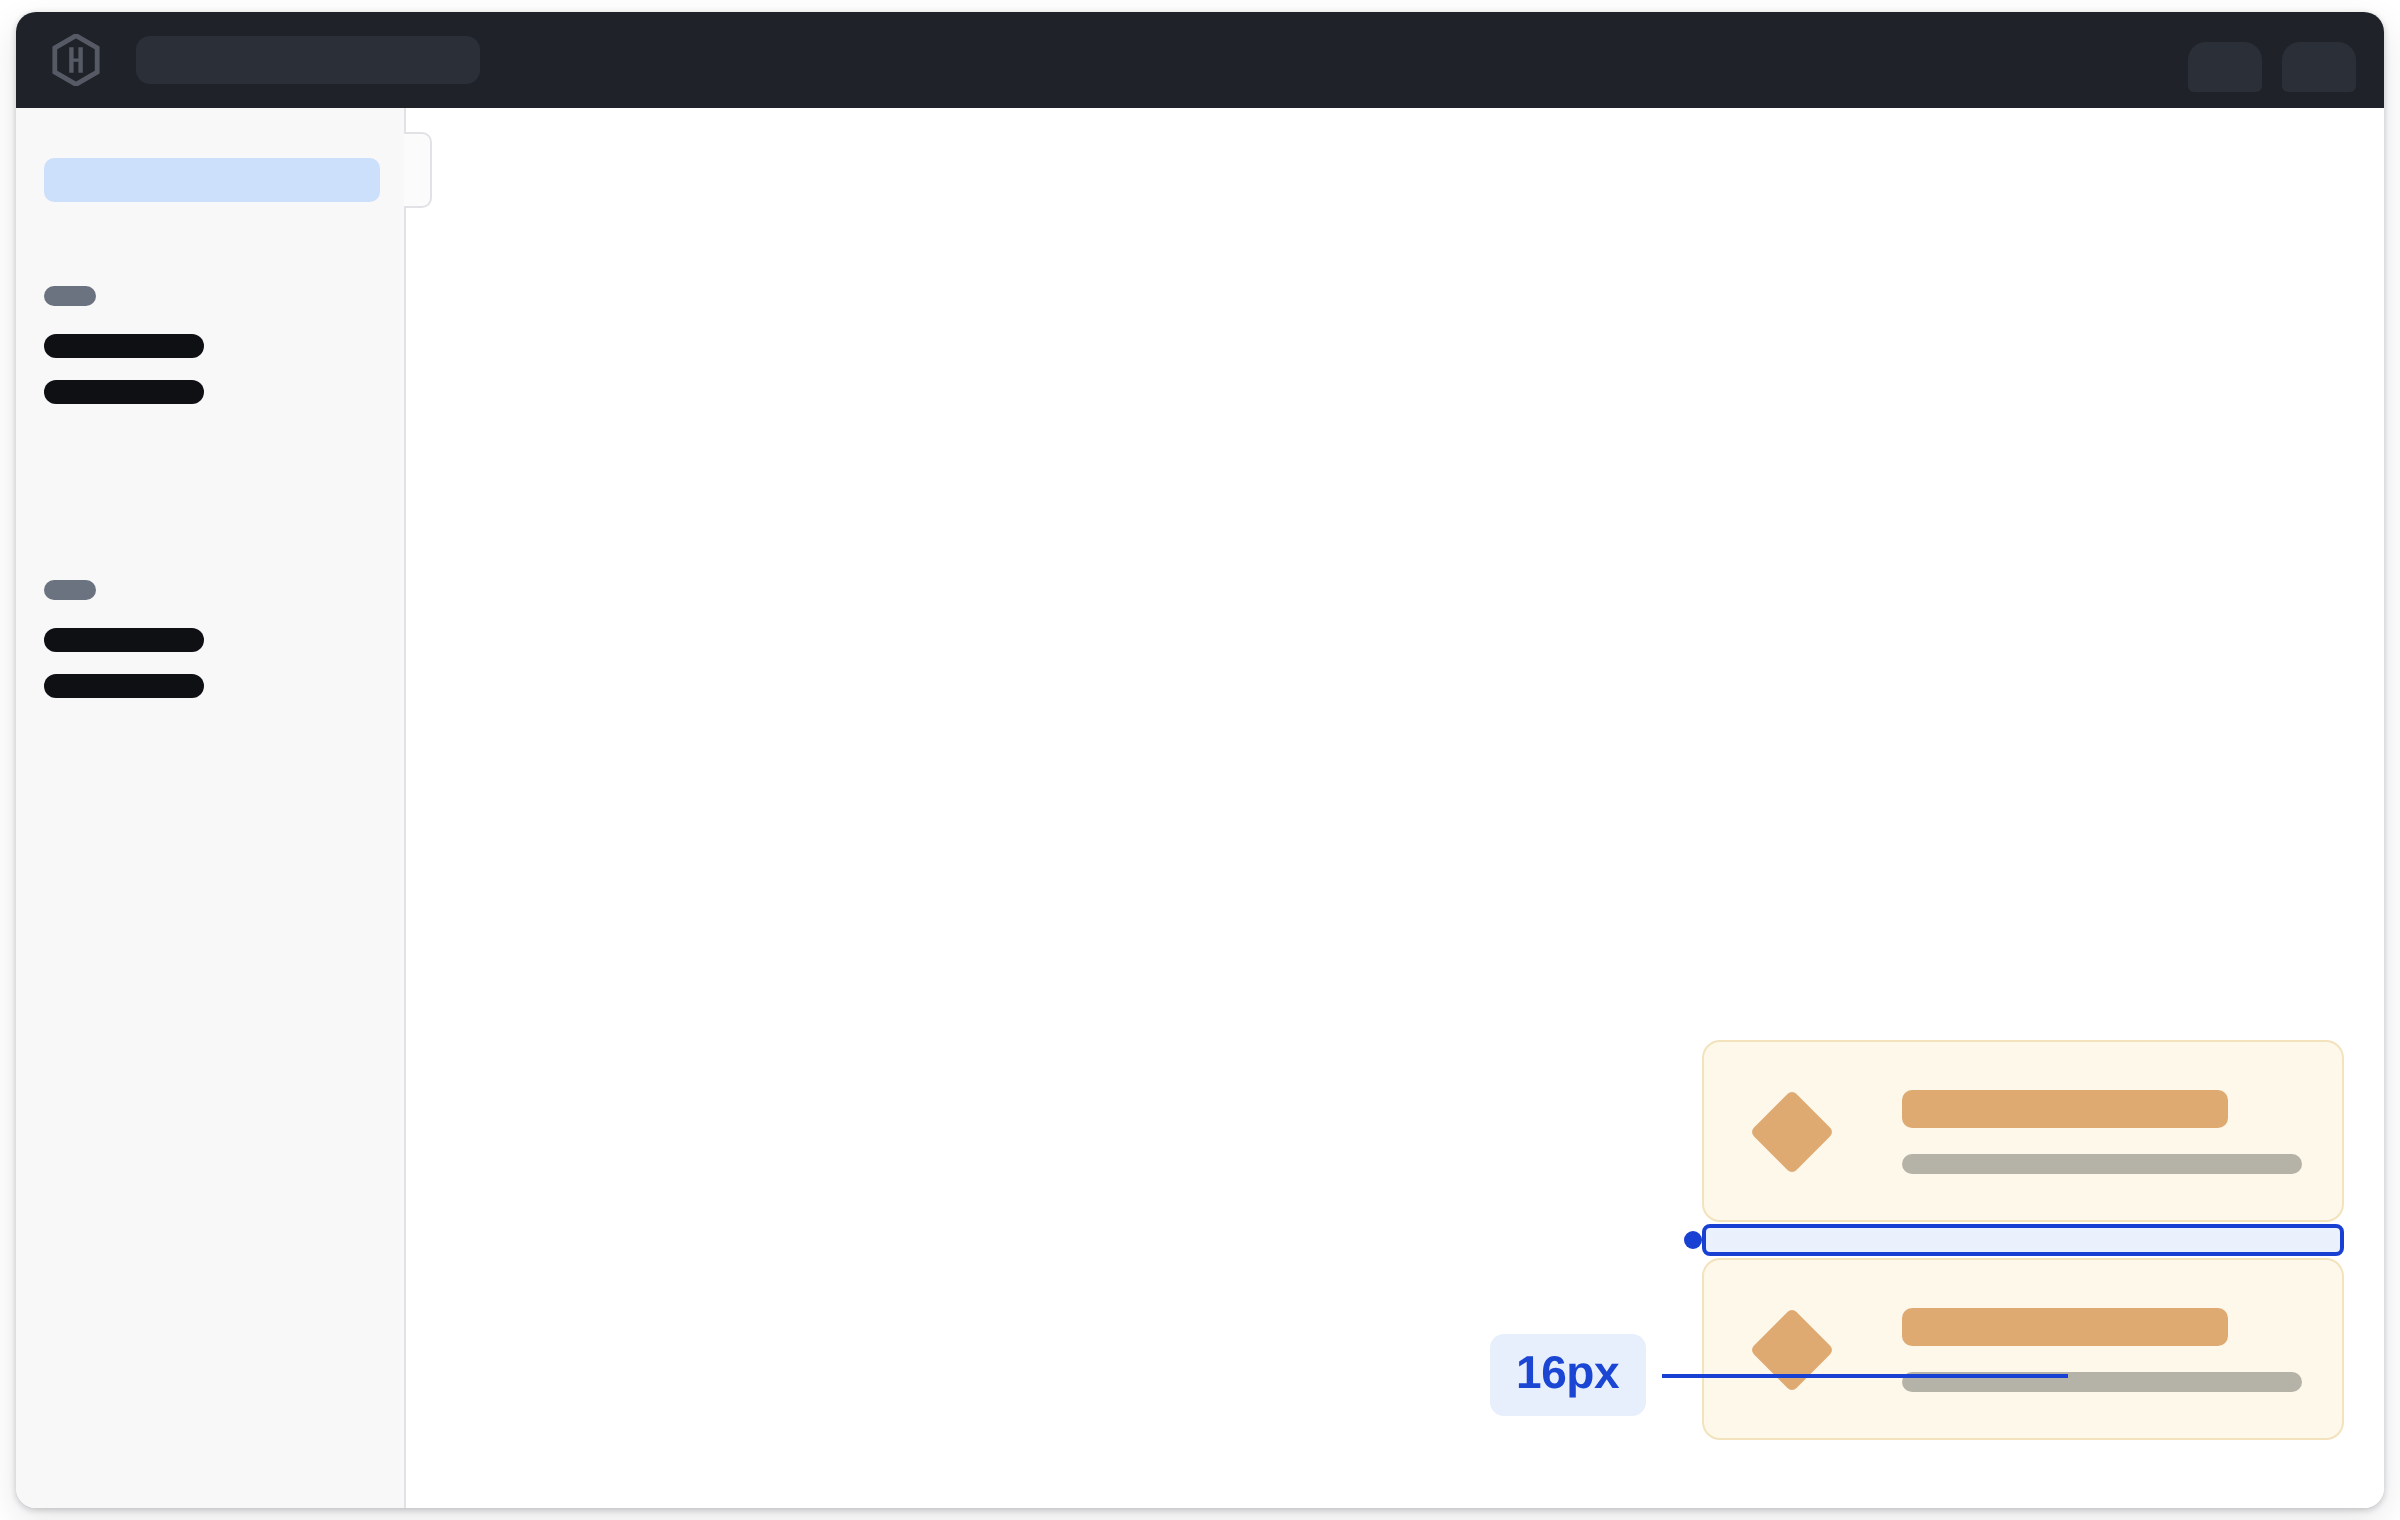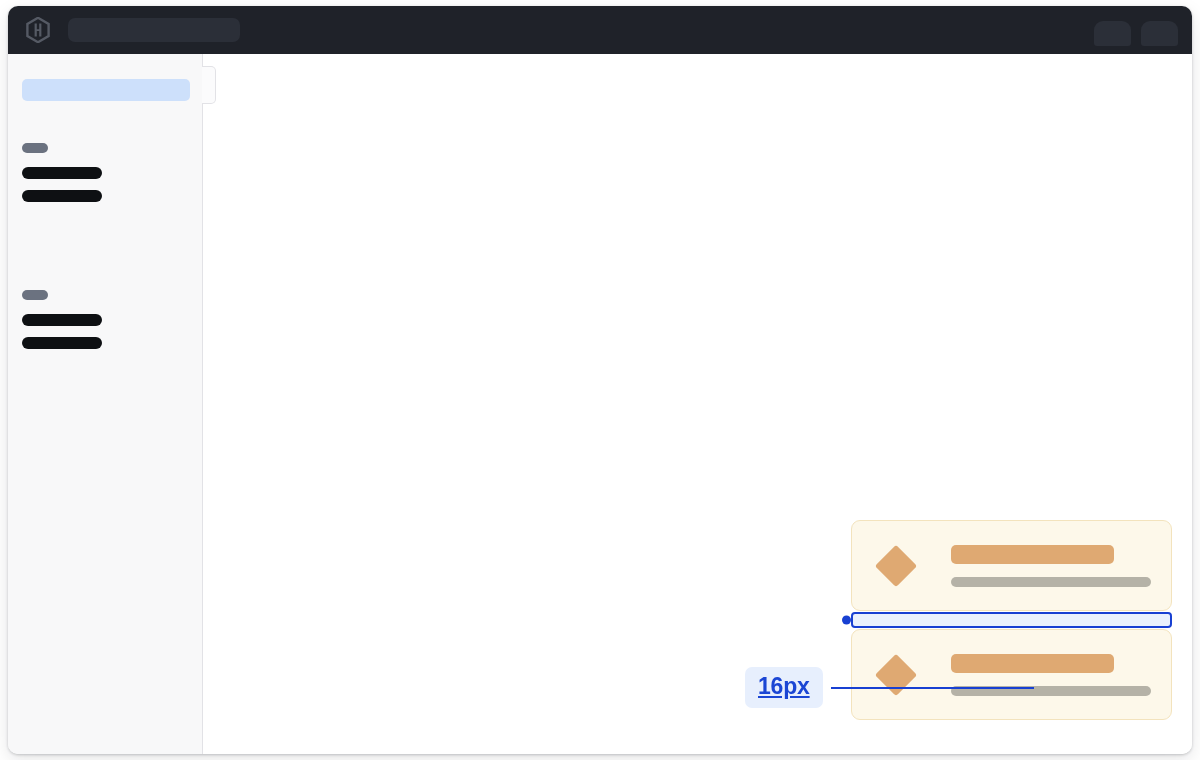--- a/index.html
+++ b/index.html
@@ -208,21 +208,20 @@
   .measure-chip {
     background: #e7effd;
     color: #1b46d4;
     font-size: 23px;
     font-weight: 700;
     letter-spacing: -0.2px;
     line-height: 1;
     padding: 8px 13px 10px 13px;
     border-radius: 7px;
     font-family: "Liberation Sans", sans-serif;
-    text-decoration: underline;
   }
   .measure-leader {
     width: 203px;
     height: 2px;
     background: #1840d2;
     margin-left: 8px;
   }
 </style>
 </head>
 <body>

